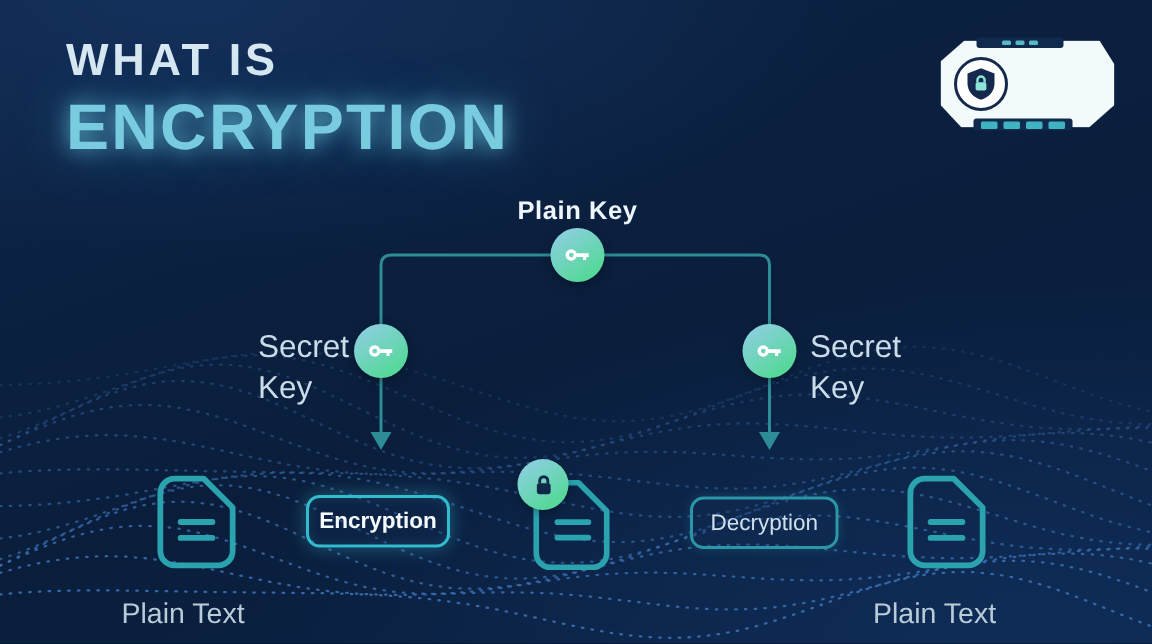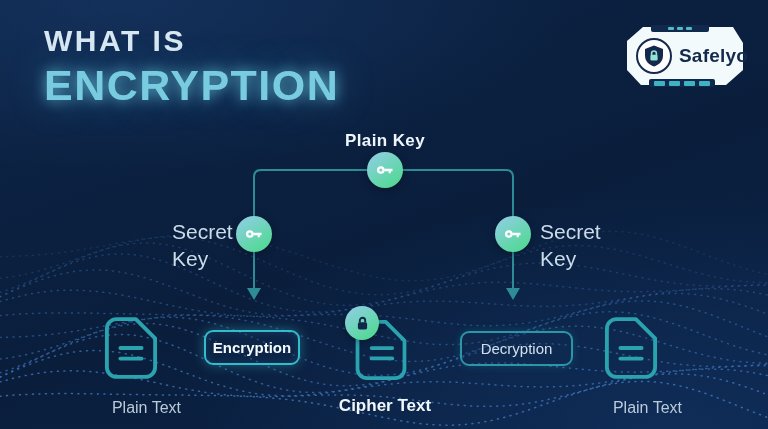--- a/index.html
+++ b/index.html
@@ -50,21 +50,21 @@
   .key-circle.left  { left:236px; top:216px; }
   .key-circle.right { left:495px; top:216px; }
 
   
   .lbl { position:absolute; z-index:4; }
   .same-key { left:305px; top:131px; width:160px; text-align:center;
     font-size:17px; font-weight:bold; color:#eef6fc; letter-spacing:.4px; }
   .secret { font-size:21px; color:#cbdce9; line-height:1.3; }
   .secret.sleft  { left:172px; top:218px; width:62px; }
   .secret.sright { left:540px; top:218px; width:62px; }
-  .plain { font-size:16px; color:#b9cbd9; text-align:right; width:100px; }
+  .plain { font-size:19px; color:#b9cbd9; text-align:left; width:100px; }
   .plain.pleft  { left:81px;  top:399px; }
   .plain.pright { left:582px; top:399px; }
   .cipher { left:325px; top:396px; width:120px; text-align:center;
     font-size:17px; font-weight:bold; color:#f0f7fc; }
 
   
   .doc { position:absolute; z-index:3; }
   .doc.dleft   { left:104px; top:316px; }
   .doc.dcenter { left:352px; top:319px; }
   .doc.dright  { left:604px; top:316px; }
@@ -72,21 +72,21 @@
     z-index:4; background:linear-gradient(145deg,#8ccfe0 10%,#57d89b 80%);
     display:flex; align-items:center; justify-content:center; box-shadow:0 2px 6px rgba(0,0,0,.3); }
 
   
   .pbtn { position:absolute; z-index:4; box-sizing:border-box; border-radius:9px;
     display:flex; align-items:center; justify-content:center; font-size:15px;
     background:rgba(18,48,88,.25); }
   .pbtn.enc { left:204px; top:330px; width:96px; height:35px; border:2px solid #33bccd;
     color:#f4fafd; font-weight:bold;
     box-shadow:0 0 12px rgba(64,196,216,.4), inset 0 0 8px rgba(64,196,216,.15); }
-  .pbtn.dec { left:460px; top:331px; width:113px; height:35px; border:2px solid #2a96a6;
+  .pbtn.dec { left:460px; top:331px; width:99px; height:35px; border:2px solid #2a96a6;
     color:#cfe0ec; box-shadow:0 0 8px rgba(50,160,180,.25); }
 </style>
 </head>
 <body>
 
 <div class="canvas">
 
   <svg class="waves" viewBox="0 0 768 429" width="768" height="429">
       <path d="M0,256.7L12,256.4L24,255.9L36,255.1L48,254.1L60,252.7L72,251.1L84,249.2L96,247.2L108,245.0L120,242.8L132,240.8L144,238.9L156,237.3L168,236.0L180,235.2L192,234.8L204,235.0L216,235.8L228,237.1L240,239.0L252,241.4L264,244.2L276,247.5L288,251.1L300,254.9L312,258.9L324,262.9L336,266.8L348,270.4L360,273.6L372,276.4L384,278.6L396,280.1L408,280.8L420,280.7L432,279.8L444,278.1L456,275.5L468,272.3L480,268.5L492,264.2L504,259.6L516,254.8L528,250.1L540,245.5L552,241.4L564,237.8L576,234.9L588,232.7L600,231.5L612,231.2L624,231.8L636,233.3L648,235.7L660,238.8L672,242.5L684,246.7L696,251.1L708,255.7L720,260.1L732,264.4L744,268.3L756,271.7L768,274.4" class="wave" style="opacity: 0.22;"></path>
       <path d="M0,278.3L12,276.8L24,274.5L36,271.7L48,268.3L60,264.6L72,260.5L84,256.2L96,252.0L108,248.1L120,244.5L132,241.4L144,239.1L156,237.6L168,236.9L180,237.2L192,238.5L204,240.6L216,243.6L228,247.3L240,251.6L252,256.4L264,261.5L276,266.7L288,271.9L300,276.9L312,281.6L324,285.7L336,289.1L348,291.8L360,293.7L372,294.7L384,294.7L396,293.9L408,292.2L420,289.6L432,286.4L444,282.6L456,278.3L468,273.7L480,269.0L492,264.4L504,260.0L516,255.9L528,252.4L540,249.5L552,247.4L564,246.0L576,245.5L588,245.9L600,247.0L612,248.9L624,251.4L636,254.5L648,257.9L660,261.5L672,265.2L684,268.9L696,272.3L708,275.4L720,278.0L732,280.1L744,281.6L756,282.5L768,282.8" class="wave" style="opacity: 0.27;"></path>
@@ -116,21 +116,20 @@
         <i></i>
         <i></i>
       </div>
     <div class="logo-emblem">
       <svg width="24" height="24" viewBox="0 0 24 24">
         <path d="M12,1.5 L21,5 V11.5 C21,17.2 17.2,20.8 12,22.5 C6.8,20.8 3,17.2 3,11.5 V5 Z" fill="#14294b"></path>
         <path d="M9.6,11 v-1.6 a2.4,2.4 0 0 1 4.8,0 V11" stroke="#8fe4d8" stroke-width="1.6" fill="none"></path>
         <rect x="8.4" y="10.8" width="7.2" height="5.6" rx="1.2" fill="#8fe4d8"></rect>
       </svg>
     </div>
-    <span class="logo-text">Safelyo</span>
     <div class="logo-botbar">
         <i></i>
         <i></i>
         <i></i>
         <i></i>
       </div>
   </div>
 
   <svg class="connectors" viewBox="0 0 768 429" width="768" height="429">
     <path d="M254,290 L254,177 Q254,170 261,170 L506,170 Q513,170 513,177 L513,290" stroke="#2e8c96" stroke-width="2" fill="none"></path>
@@ -180,21 +179,20 @@
       <line x1="18" y1="31" x2="40" y2="31"></line>
       <line x1="18" y1="42" x2="40" y2="42"></line>
     </svg>
   </div>
   <div class="lock-badge">
     <svg width="19" height="19" viewBox="0 0 24 24">
       <path d="M8.6,10.6 v-2.4 a3.4,3.4 0 0 1 6.8,0 v2.4" stroke="#10284a" stroke-width="2.4" fill="none"></path>
       <rect x="6.2" y="10.3" width="11.6" height="9.2" rx="2" fill="#10284a"></rect>
     </svg>
   </div>
-  <div class="lbl cipher">Cipher Text</div>
 
   <div class="pbtn dec">
     <span>Decryption</span>
   </div>
 
   <div class="doc dright">
     <svg width="54" height="64" viewBox="0 0 56 66" fill="none" stroke="#2aa3ae" stroke-width="4" stroke-linejoin="round" stroke-linecap="round">
       <path d="M13,3 H33 L53,23 V53 a10,10 0 0 1 -10,10 H13 A10,10 0 0 1 3,53 V13 A10,10 0 0 1 13,3 Z"></path>
       <line x1="17" y1="33" x2="39" y2="33"></line>
       <line x1="17" y1="44" x2="39" y2="44"></line>

